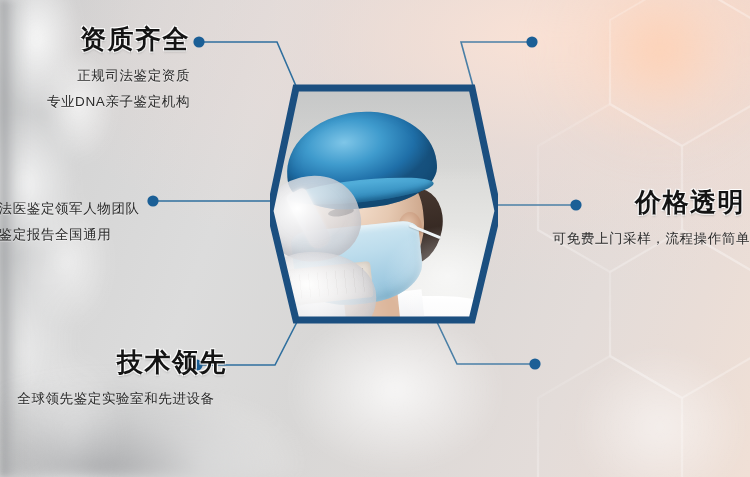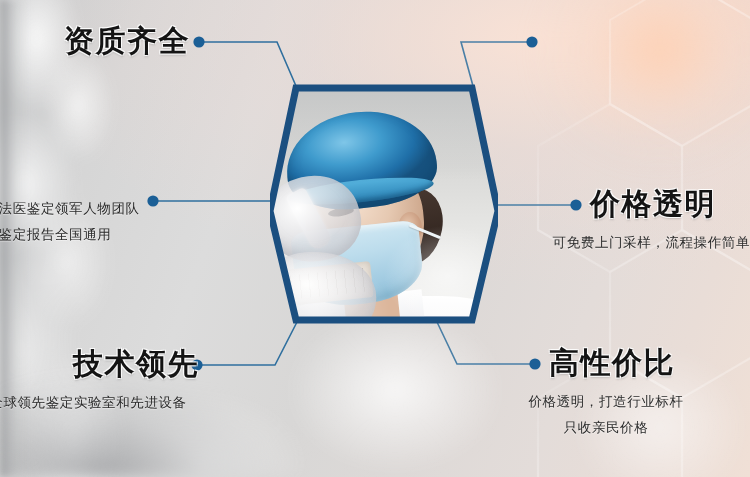--- a/index.html
+++ b/index.html
@@ -196,28 +196,29 @@
   .hex-outline{
     position:absolute;inset:0;pointer-events:none;
   }
 
   
   .connectors{position:absolute;left:0;top:0;width:750px;height:477px;pointer-events:none;}
 
   
   .feature{position:absolute;}
   .f-title{
-    font-size:30px;font-weight:bold;color:#141414;letter-spacing:1.5px;
+    font-size:26px;font-weight:bold;color:#141414;letter-spacing:1.5px;
     line-height:1;white-space:nowrap;
     text-shadow:
       -1px -1px 0 rgba(255,255,255,.85),
        1px -1px 0 rgba(255,255,255,.85),
       -1px  1px 0 rgba(255,255,255,.85),
        1px  1px 0 rgba(255,255,255,.55),
        0    2px 2px rgba(120,120,120,.35);
+    margin-left: 45px;
   }
   .f-line{
     font-size:13.5px;color:#2b2b2b;letter-spacing:.6px;line-height:1;
     white-space:nowrap;font-weight:500;
     text-shadow:0 1px 1px rgba(255,255,255,.55);
   }
   .f-line + .f-line{margin-top:12px;}
   .f-body{margin-top:17px;}
   .align-right{text-align:right;}
   .align-left{text-align:left;}
@@ -307,45 +308,42 @@
       <div class="ph ph-hand-b"></div>
       <div class="ph ph-gloss"></div>
     </div>
     <svg class="hex-outline" viewBox="0 0 228 240" preserveAspectRatio="none">
       <polygon points="26,4 202,4 228,127 202,236 26,236 0,127" fill="none" stroke="#1b4f80" stroke-width="7" vector-effect="non-scaling-stroke"></polygon>
     </svg>
   </div>
 
   <div class="feature align-right" style="left:0;top:26px;width:190px;">
     <div class="f-title">资质齐全</div>
+    <div class="f-body">
+      <div class="f-line">正规司法鉴定资质</div>
+      <div class="f-line">专业DNA亲子鉴定机构</div>
+    </div>
   </div>
 
 
   <div class="feature align-right" style="left:0;top:185px;width:144px;">
     <div class="f-body" style="width:178px;margin-left:-34px;text-align:center;">
       <div class="f-line">资深法医鉴定领军人物团队</div>
       <div class="f-line">鉴定报告全国通用</div>
     </div>
   </div>
 
   <div class="feature align-left" style="left:590px;top:189px;width:160px;">
     <div class="f-title">价格透明</div>
     <div class="f-body" style="width:222px;margin-left:-62px;text-align:right;">
       <div class="f-line">可免费上门采样，流程操作简单</div>
     </div>
   </div>
 
-  <div class="feature align-right" style="left:11px;top:349px;width:188px;">
+  <div class="feature align-right" style="left:0;top:349px;width:188px;padding-left:39px;">
     <div class="f-title">技术领先</div>
     <div class="f-body" style="width:222px;margin-left:-34px;text-align:center;">
       <div class="f-line">全球领先鉴定实验室和先进设备</div>
     </div>
   </div>
 
-  <div class="feature align-left" style="left:549px;top:348px;width:180px;">
-    <div class="f-title">高性价比</div>
-    <div class="f-body" style="width:186px;margin-left:-36px;text-align:center;">
-      <div class="f-line">价格透明，打造行业标杆</div>
-      <div class="f-line">只收亲民价格</div>
-    </div>
-  </div>
 
 </div>
 
 </body></html>

